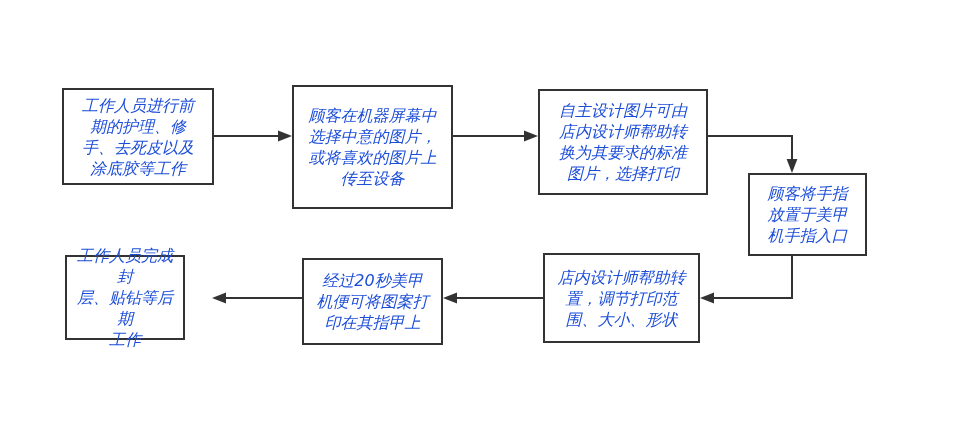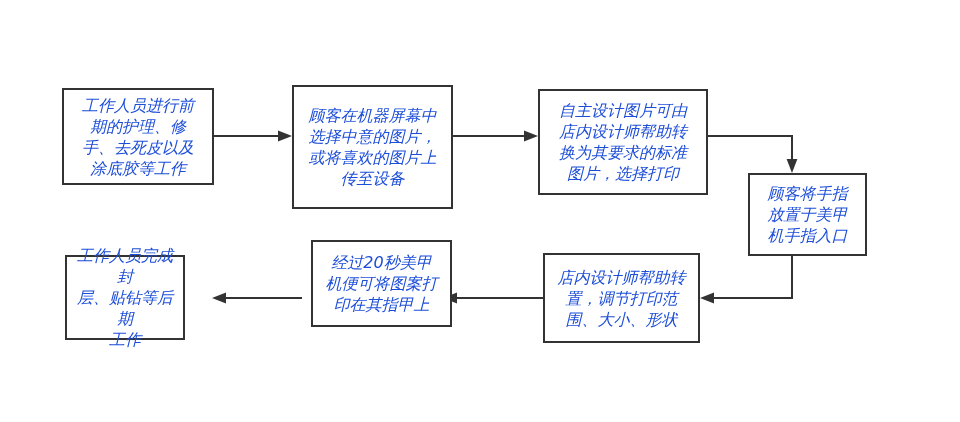--- a/index.html
+++ b/index.html
@@ -37,21 +37,21 @@
     justify-content: center;
     padding: 2px 4px;
     font-style: italic;
   }
   
   .n1 { left: 62px;  top: 88px;  width: 152px; height: 97px;  }
   .n2 { left: 292px; top: 85px;  width: 161px; height: 124px; }
   .n3 { left: 538px; top: 89px;  width: 170px; height: 106px;  }
   .n4 { left: 733px; top: 173px; width: 119px; height: 83px; margin-left: 15px;  }
   .n5 { left: 543px; top: 253px; width: 157px; height: 90px;  }
-  .n6 { left: 302px; top: 240px; width: 141px; height: 87px; margin-left: 9px;  }
+  .n6 { left: 302px; top: 258px; width: 141px; height: 87px;  }
   .n7 { left: 65px;  top: 255px; width: 120px; height: 85px;  }
 </style>
 </head>
 <body>
 
 <div class="canvas">
 
   <svg class="connectors" viewBox="0 0 960 422" xmlns="http://www.w3.org/2000/svg">
 
     <g stroke="#333333" fill="#333333">

